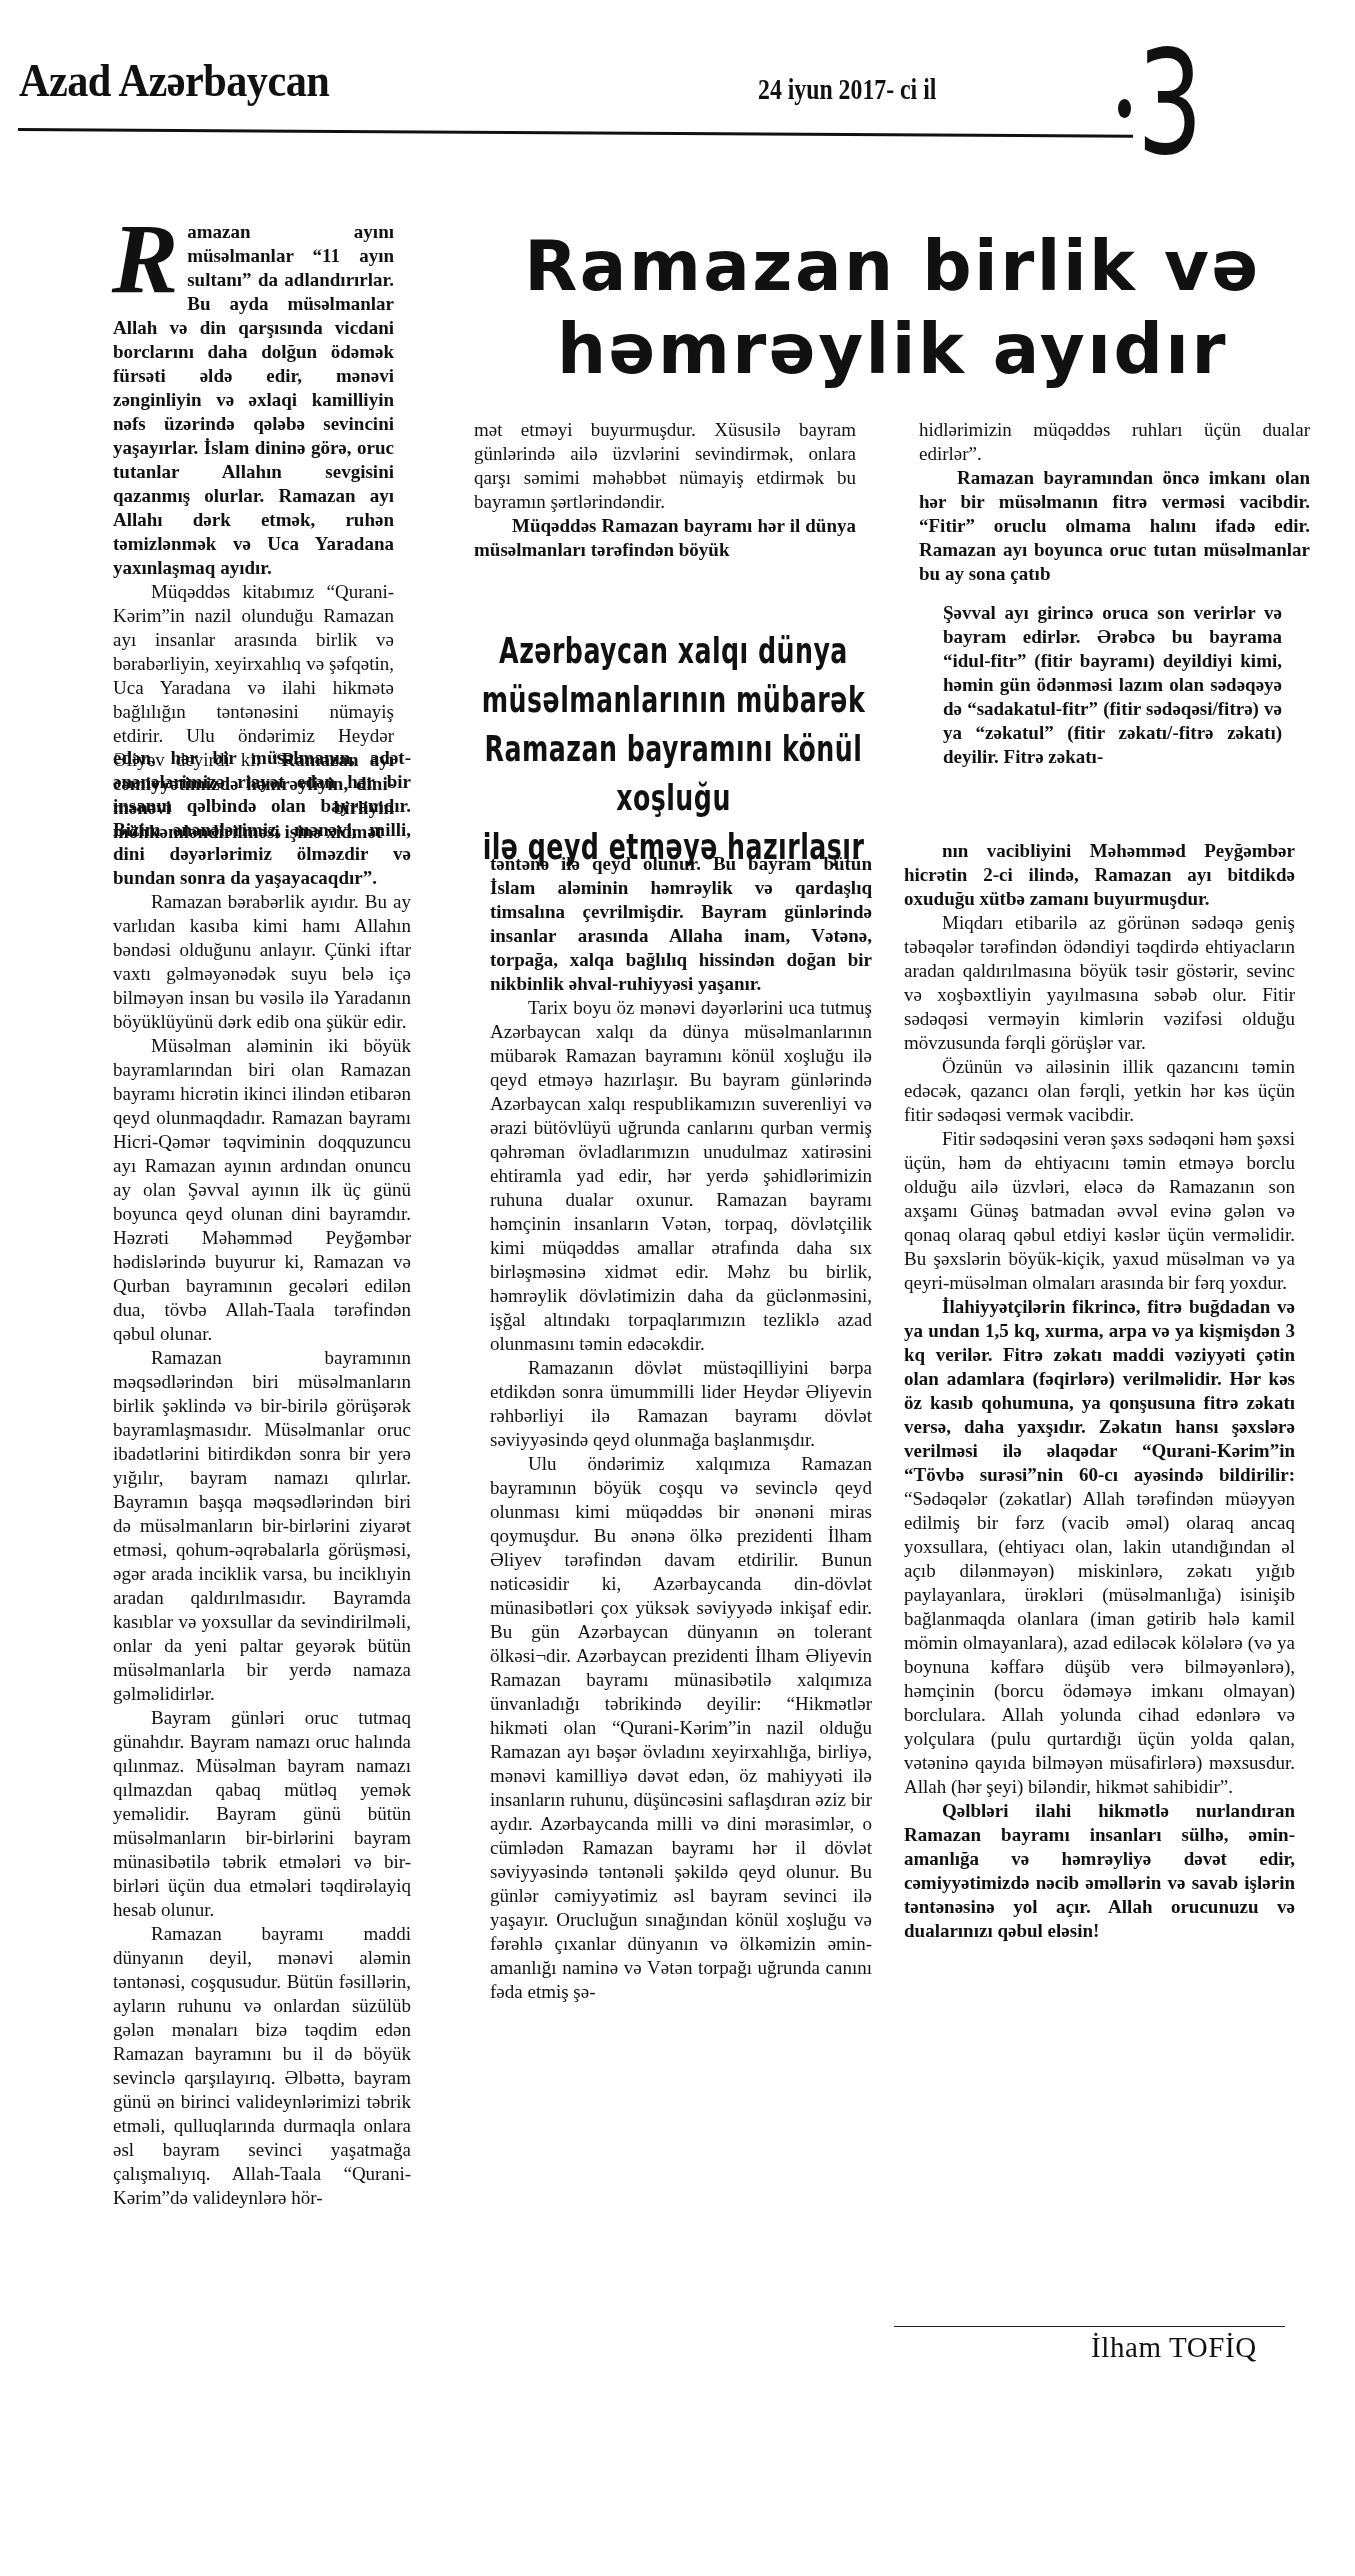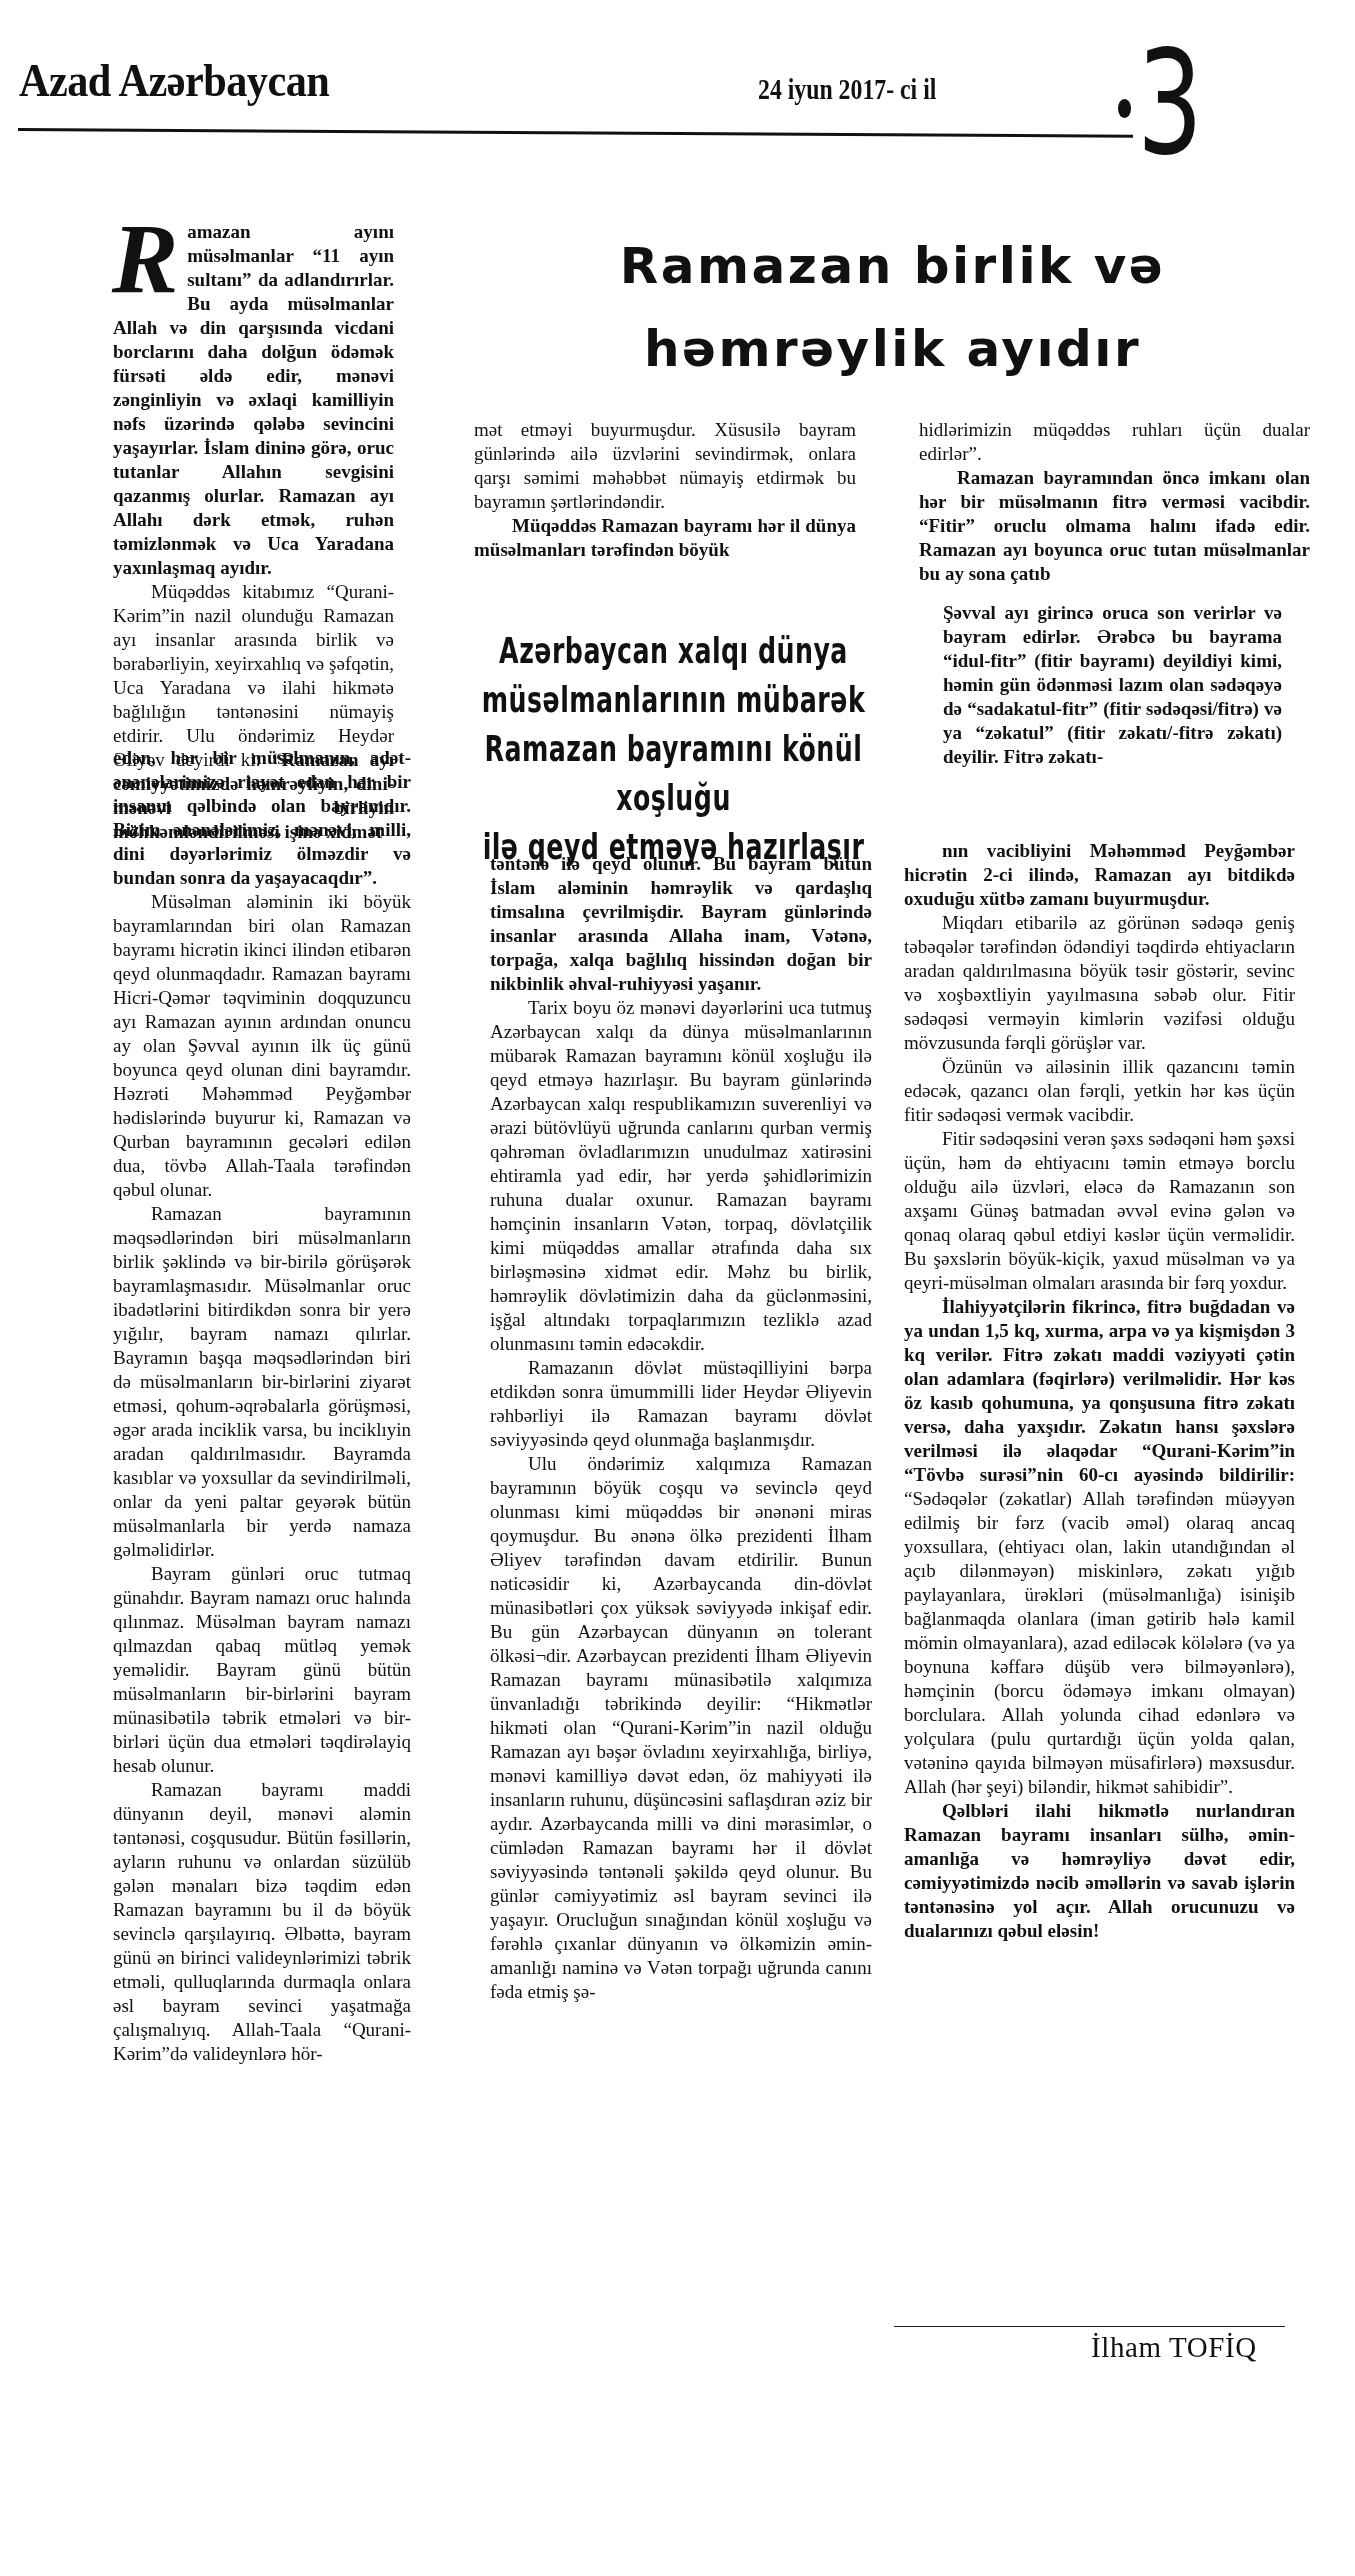--- a/index.html
+++ b/index.html
@@ -40,21 +40,21 @@
   .b { font-weight: bold; }
 
   .dropcap {
     float: left; font-family: "Liberation Serif", serif; font-weight: bold; font-style: italic;
     font-size: 100px; line-height: 69px; margin: 3.8px 8.8px 0 -1.3px; height: 70px;
   }
 
   .headline {
     position: absolute; left: 476px; top: 225px; width: 833px; text-align: center;
     font-family: "DejaVu Sans", sans-serif; font-weight: bold;
-    font-size: 50px; line-height: 83px; letter-spacing: 2.5px;
+    font-size: 69px; line-height: 83px; letter-spacing: 2.5px;
   }
   .subheadline {
     position: absolute; left: 401px; top: 626px; width: 545px; text-align: center;
     font-family: "DejaVu Sans Condensed", "DejaVu Sans", sans-serif; font-weight: bold;
     font-size: 36px; line-height: 49px; transform: scaleX(0.78); transform-origin: center top;
     letter-spacing: 0.6px;
   }
 
   
   .col1-upper { left: 113px; top: 220px; width: 281px; }
@@ -96,20 +96,21 @@
 
 <div class="col col1-upper">
   <p class="noindent b">
     <span class="dropcap">R</span><span>amazan ayını müsəlmanlar “11 ayın sultanı” da adlandırırlar. Bu ayda müsəlmanlar Allah və din qarşısında vicdani borclarını daha dolğun ödəmək fürsəti əldə edir, mənəvi zənginliyin və əxlaqi kamilliyin nəfs üzərində qələbə sevincini yaşayırlar. İslam dininə görə, oruc tutanlar Allahın sevgisini qazanmış olurlar. Ramazan ayı Allahı dərk etmək, ruhən təmizlənmək və Uca Yaradana yaxınlaşmaq ayıdır.</span>
   </p>
   <p><span>Müqəddəs kitabımız “Qurani-Kərim”in nazil olunduğu Ramazan ayı insanlar arasında birlik və bərabərliyin, xeyirxahlıq və şəfqətin, Uca Yaradana və ilahi hikmətə bağlılığın təntənəsini nümayiş etdirir. Ulu öndərimiz Heydər Əliyev deyirdi ki: </span><span class="b">“Ramazan ayı cəmiyyətimizdə həmrəyliyin, dini-mənəvi birliyin möhkəmləndirilməsi işinə xidmət</span></p>
 </div>
 
 <div class="col col1-lower">
   <p class="noindent b">edən, hər bir müsəlmanın, adət-ənənələrimizə riayət edən hər bir insanın qəlbində olan bayramdır. Bizim ənənələrimiz, mənəvi, milli, dini dəyərlərimiz ölməzdir və bundan sonra da yaşayacaqdır”.</p>
+  <p>Ramazan bərabərlik ayıdır. Bu ay varlıdan kasıba kimi hamı Allahın bəndəsi olduğunu anlayır. Çünki iftar vaxtı gəlməyənədək suyu belə içə bilməyən insan bu vəsilə ilə Yaradanın böyüklüyünü dərk edib ona şükür edir.</p>
   <p>Müsəlman aləminin iki böyük bayramlarından biri olan Ramazan bayramı hicrətin ikinci ilindən etibarən qeyd olunmaqdadır. Ramazan bayramı Hicri-Qəmər təqviminin doqquzuncu ayı Ramazan ayının ardından onuncu ay olan Şəvval ayının ilk üç günü boyunca qeyd olunan dini bayramdır. Həzrəti Məhəmməd Peyğəmbər hədislərində buyurur ki, Ramazan və Qurban bayramının gecələri edilən dua, tövbə Allah-Taala tərəfindən qəbul olunar.</p>
   <p>Ramazan bayramının məqsədlərindən biri müsəlmanların birlik şəklində və bir-birilə görüşərək bayramlaşmasıdır. Müsəlmanlar oruc ibadətlərini bitirdikdən sonra bir yerə yığılır, bayram namazı qılırlar. Bayramın başqa məqsədlərindən biri də müsəlmanların bir-birlərini ziyarət etməsi, qohum-əqrəbalarla görüşməsi, əgər arada inciklik varsa, bu inciklıyin aradan qaldırılmasıdır. Bayramda kasıblar və yoxsullar da sevindirilməli, onlar da yeni paltar geyərək bütün müsəlmanlarla bir yerdə namaza gəlməlidirlər.</p>
   <p>Bayram günləri oruc tutmaq günahdır. Bayram namazı oruc halında qılınmaz. Müsəlman bayram namazı qılmazdan qabaq mütləq yemək yeməlidir. Bayram günü bütün müsəlmanların bir-birlərini bayram münasibətilə təbrik etmələri və bir-birləri üçün dua etmələri təqdirəlayiq hesab olunur.</p>
   <p>Ramazan bayramı maddi dünyanın deyil, mənəvi aləmin təntənəsi, coşqusudur. Bütün fəsillərin, ayların ruhunu və onlardan süzülüb gələn mənaları bizə təqdim edən Ramazan bayramını bu il də böyük sevinclə qarşılayırıq. Əlbəttə, bayram günü ən birinci valideynlərimizi təbrik etməli, qulluqlarında durmaqla onlara əsl bayram sevinci yaşatmağa çalışmalıyıq. Allah-Taala “Qurani-Kərim”də valideynlərə hör-</p>
 </div>
 
 <div class="col col2-upper">
   <p class="noindent">mət etməyi buyurmuşdur. Xüsusilə bayram günlərində ailə üzvlərini sevindirmək, onlara qarşı səmimi məhəbbət nümayiş etdirmək bu bayramın şərtlərindəndir.</p>
   <p class="b">Müqəddəs Ramazan bayramı hər il dünya müsəlmanları tərəfindən böyük</p>
 </div>

